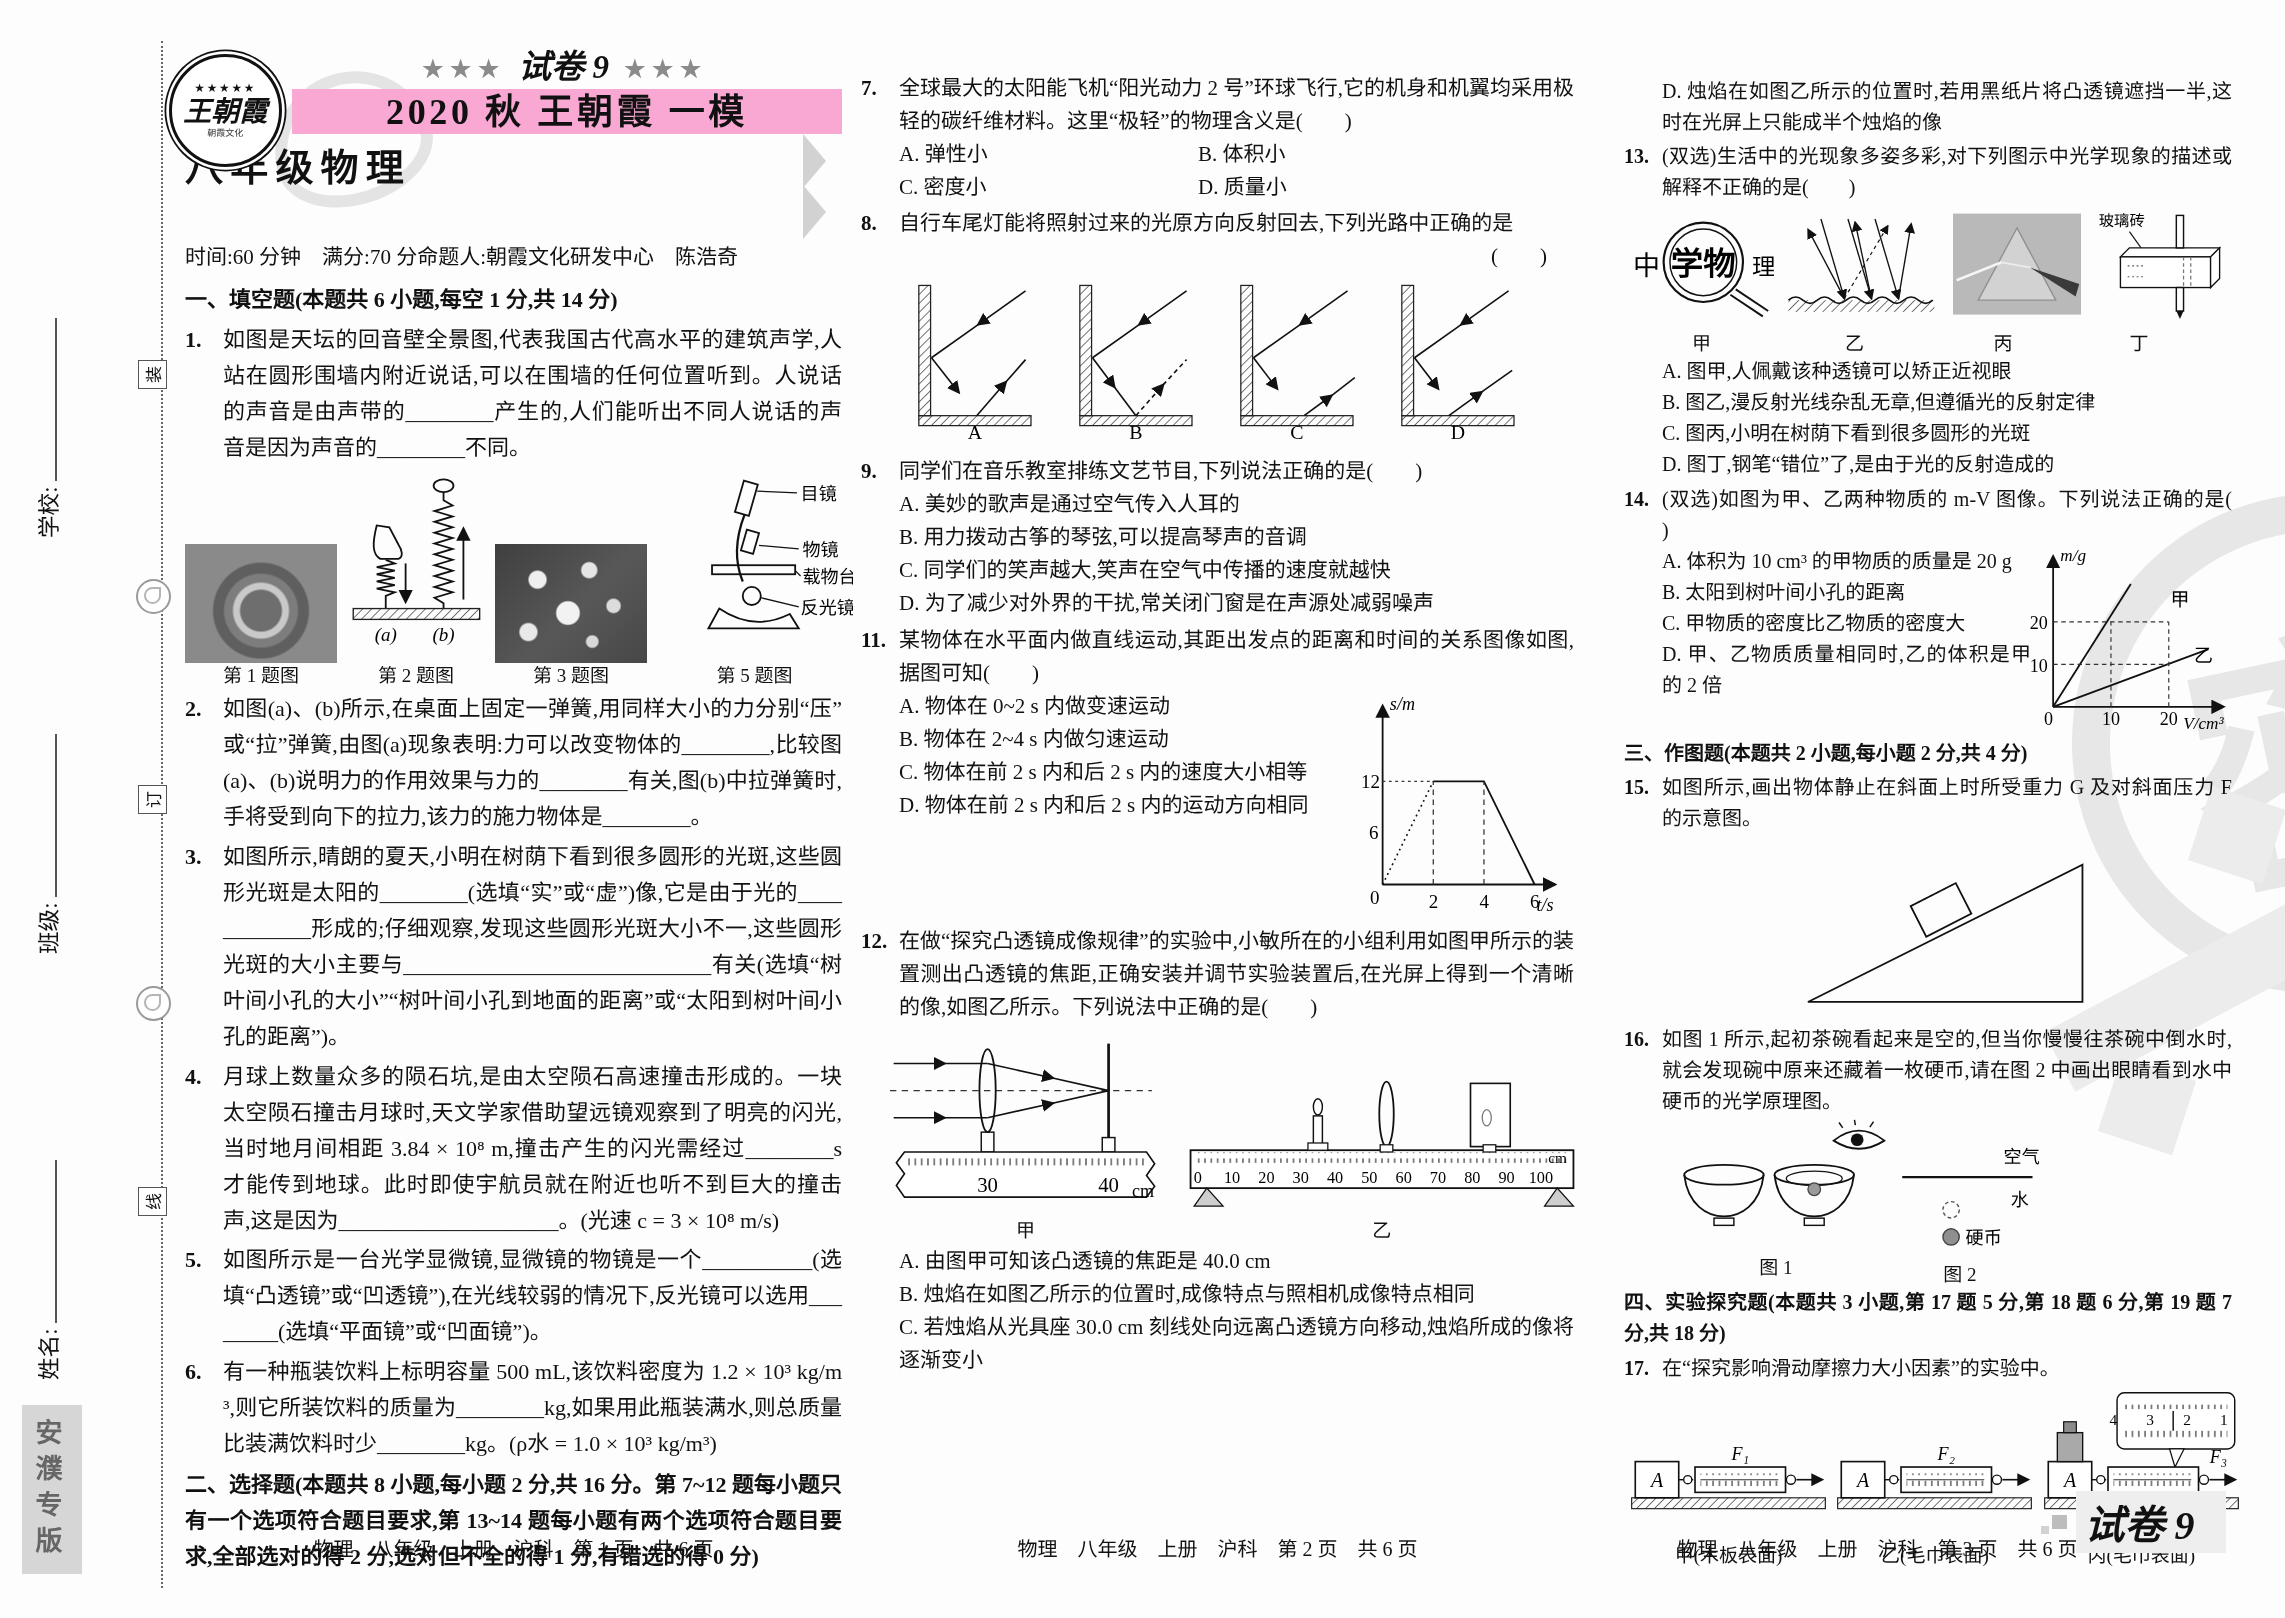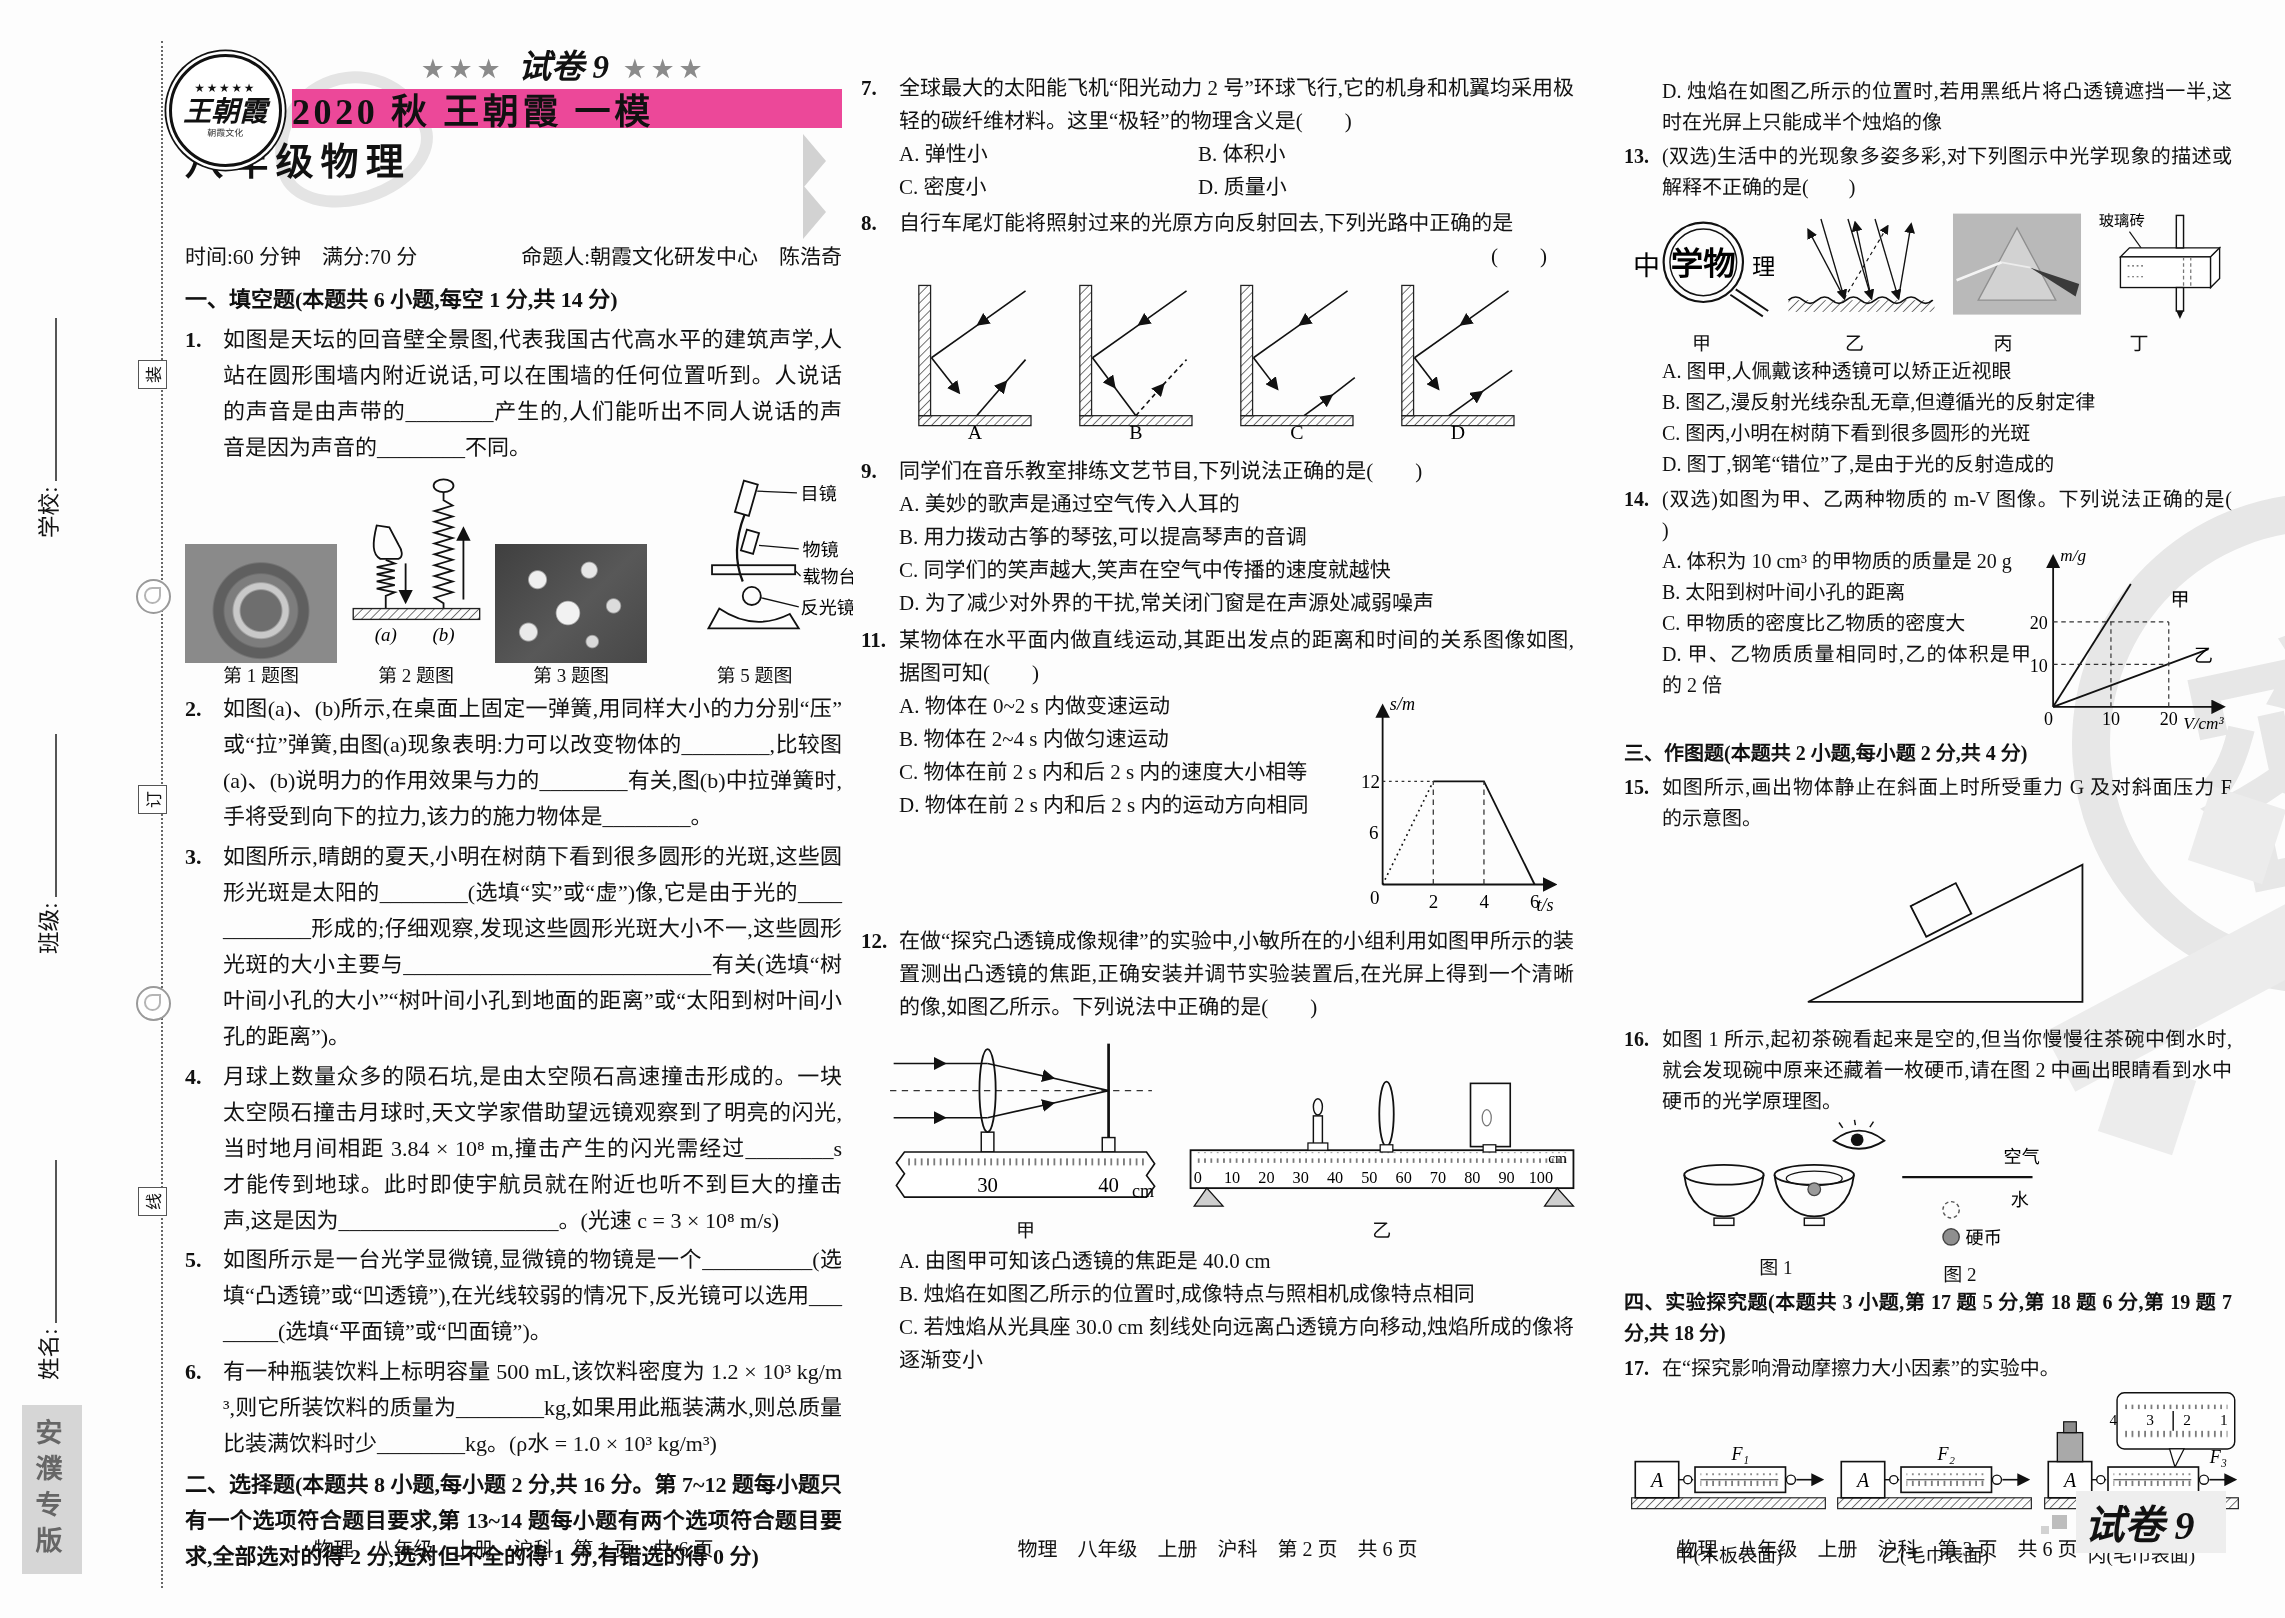--- a/index.html
+++ b/index.html
@@ -66,24 +66,24 @@
   .hdr{position:relative;height:195px;}
   .logo{position:absolute;left:-16.3px;top:7.2px;width:107px;height:107px;border:3.6px solid #111;
         border-radius:50%;box-shadow:0 0 0 2.7px #fff,0 0 0 4.5px #111;display:flex;flex-direction:column;
         align-items:center;justify-content:center;background:#fff;z-index:2;}
   .logo .lstars{font-size:11.8px;letter-spacing:1.8px;line-height:12.7px;}
   .logo .lname{font-size:28px;font-weight:bold;font-style:italic;line-height:33px;}
   .logo .lsub{font-size:9px;color:#333;line-height:11px;}
   .badge{text-align:center;font-size:27px;margin-left:100px;line-height:40px;}
   .badge .st{color:#8b8b8b;letter-spacing:3.6px;}
   .badge .pn{font-weight:bold;font-size:33px;font-style:italic;padding:0 7.2px;}
-  .band{margin-left:107px;background:#ec4899;height:39px;line-height:47px;text-align:left;
+  .band{margin-left:107px;background:#f9a8d4;height:45px;line-height:47px;text-align:center;
         font-size:36px;font-weight:bold;letter-spacing:3.6px;}
   .subject{text-align:left;font-size:38px;font-weight:bold;letter-spacing:7.2px;line-height:69px;}
-  .inforow{display:flex;justify-content:space-between;font-size:21px;line-height:31px;margin-bottom:9px;}
+  .inforow{display:flex;justify-content:flex-start;font-size:21px;line-height:31px;margin-bottom:9px;}
   
   .footer{position:absolute;bottom:56px;width:100%;text-align:center;font-size:20px;z-index:3;}
   .brand{position:absolute;left:2052px;top:1491px;z-index:3;display:flex;align-items:center;gap:9px;}
   .brand .bsq{width:14.5px;height:14.5px;background:#bdbdbd;position:relative;}
   .brand .bsq::after{content:"";position:absolute;left:-11px;top:11px;width:8.1px;height:8.1px;background:#d2d2d2;}
   .brand .btxt{font-size:40px;font-weight:bold;font-style:italic;background:#eee;
         padding:1.8px 31px 1.8px 9px;}
 </style>
 </head>
 <body>

